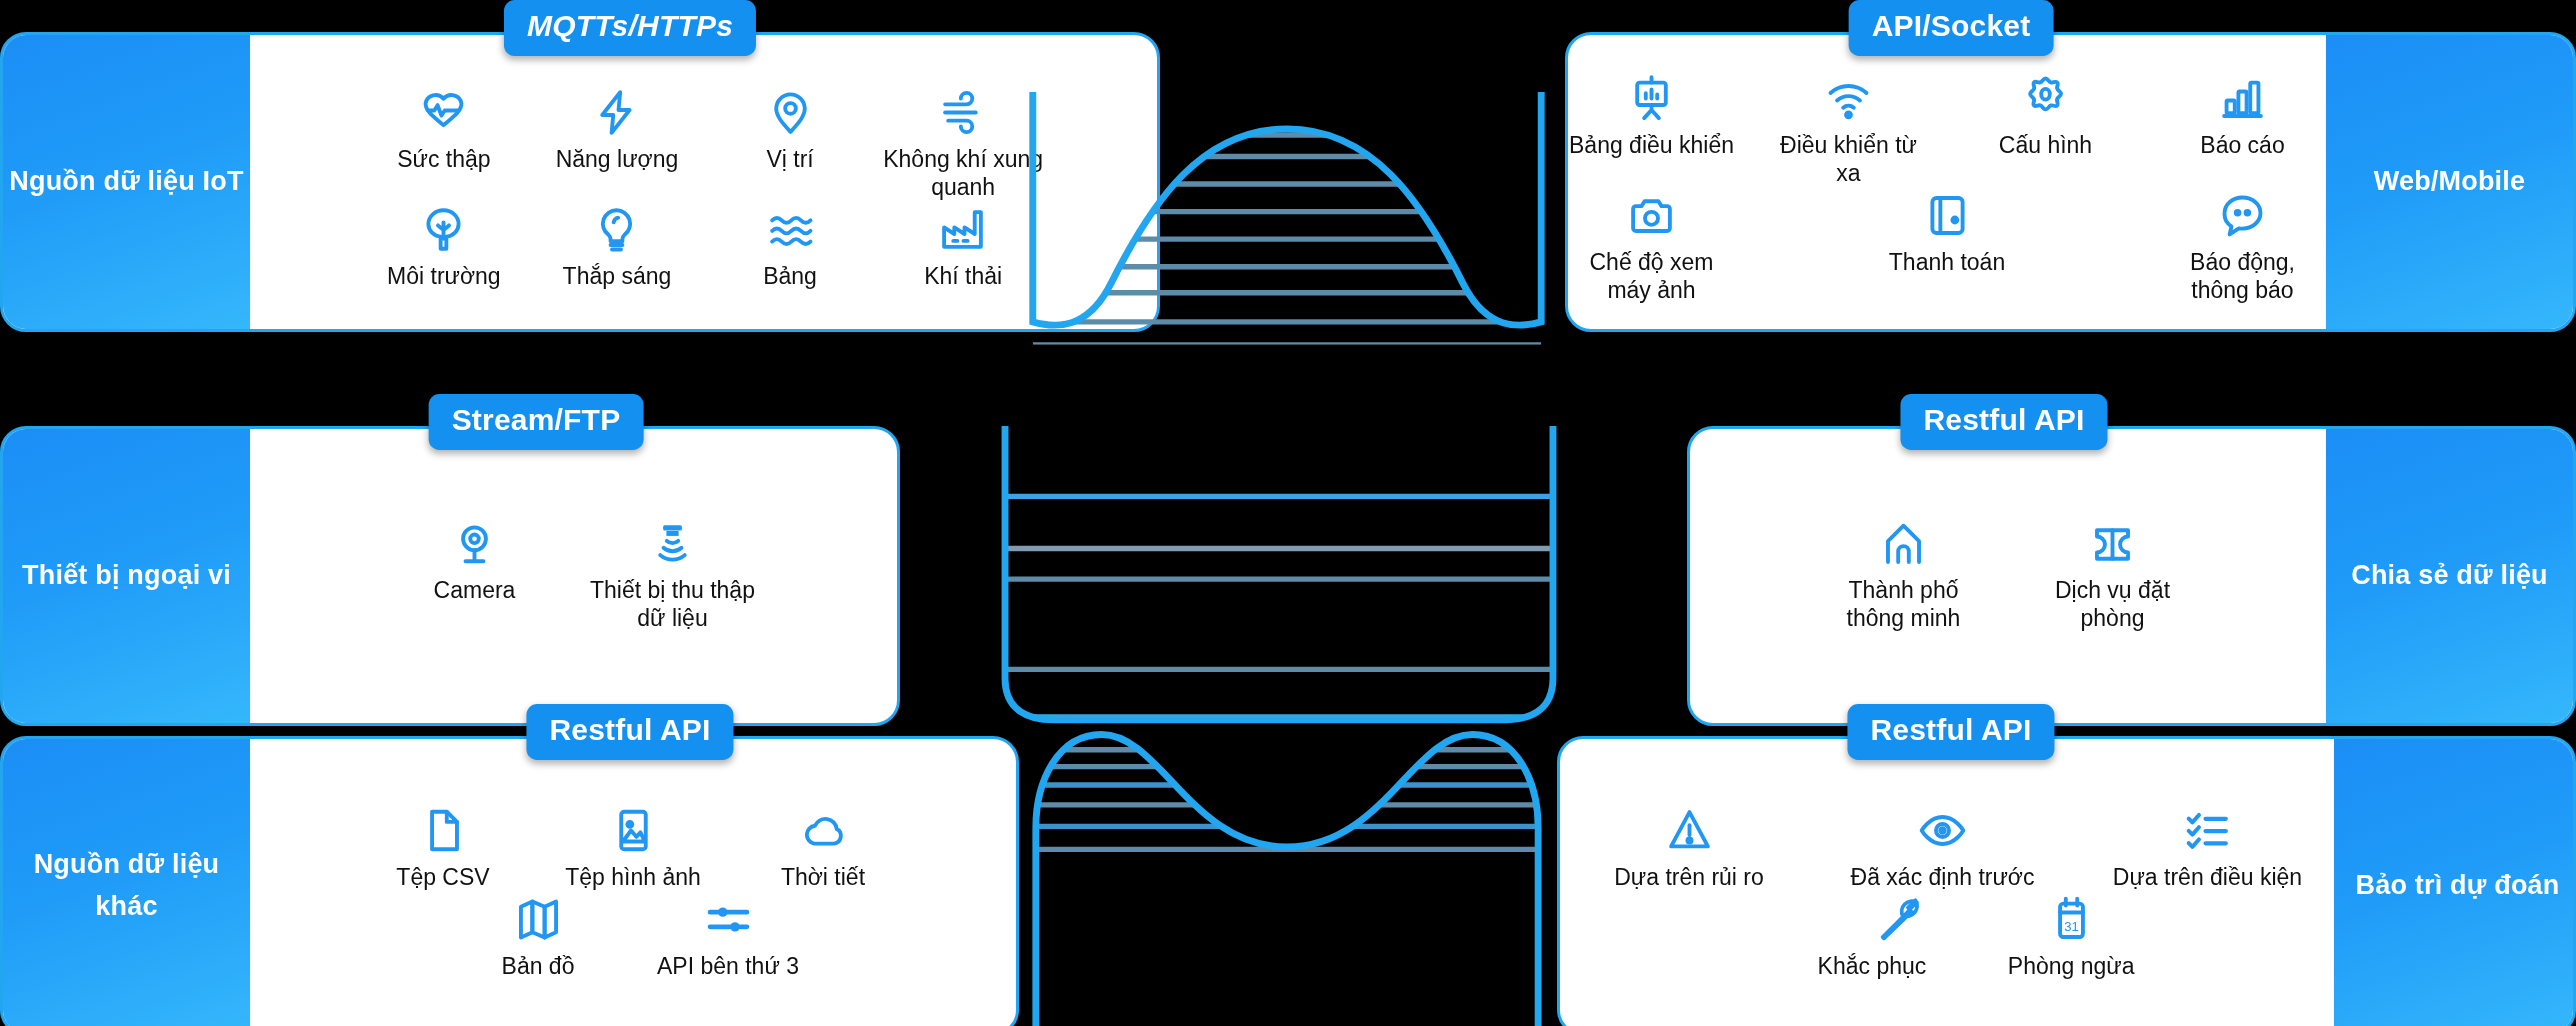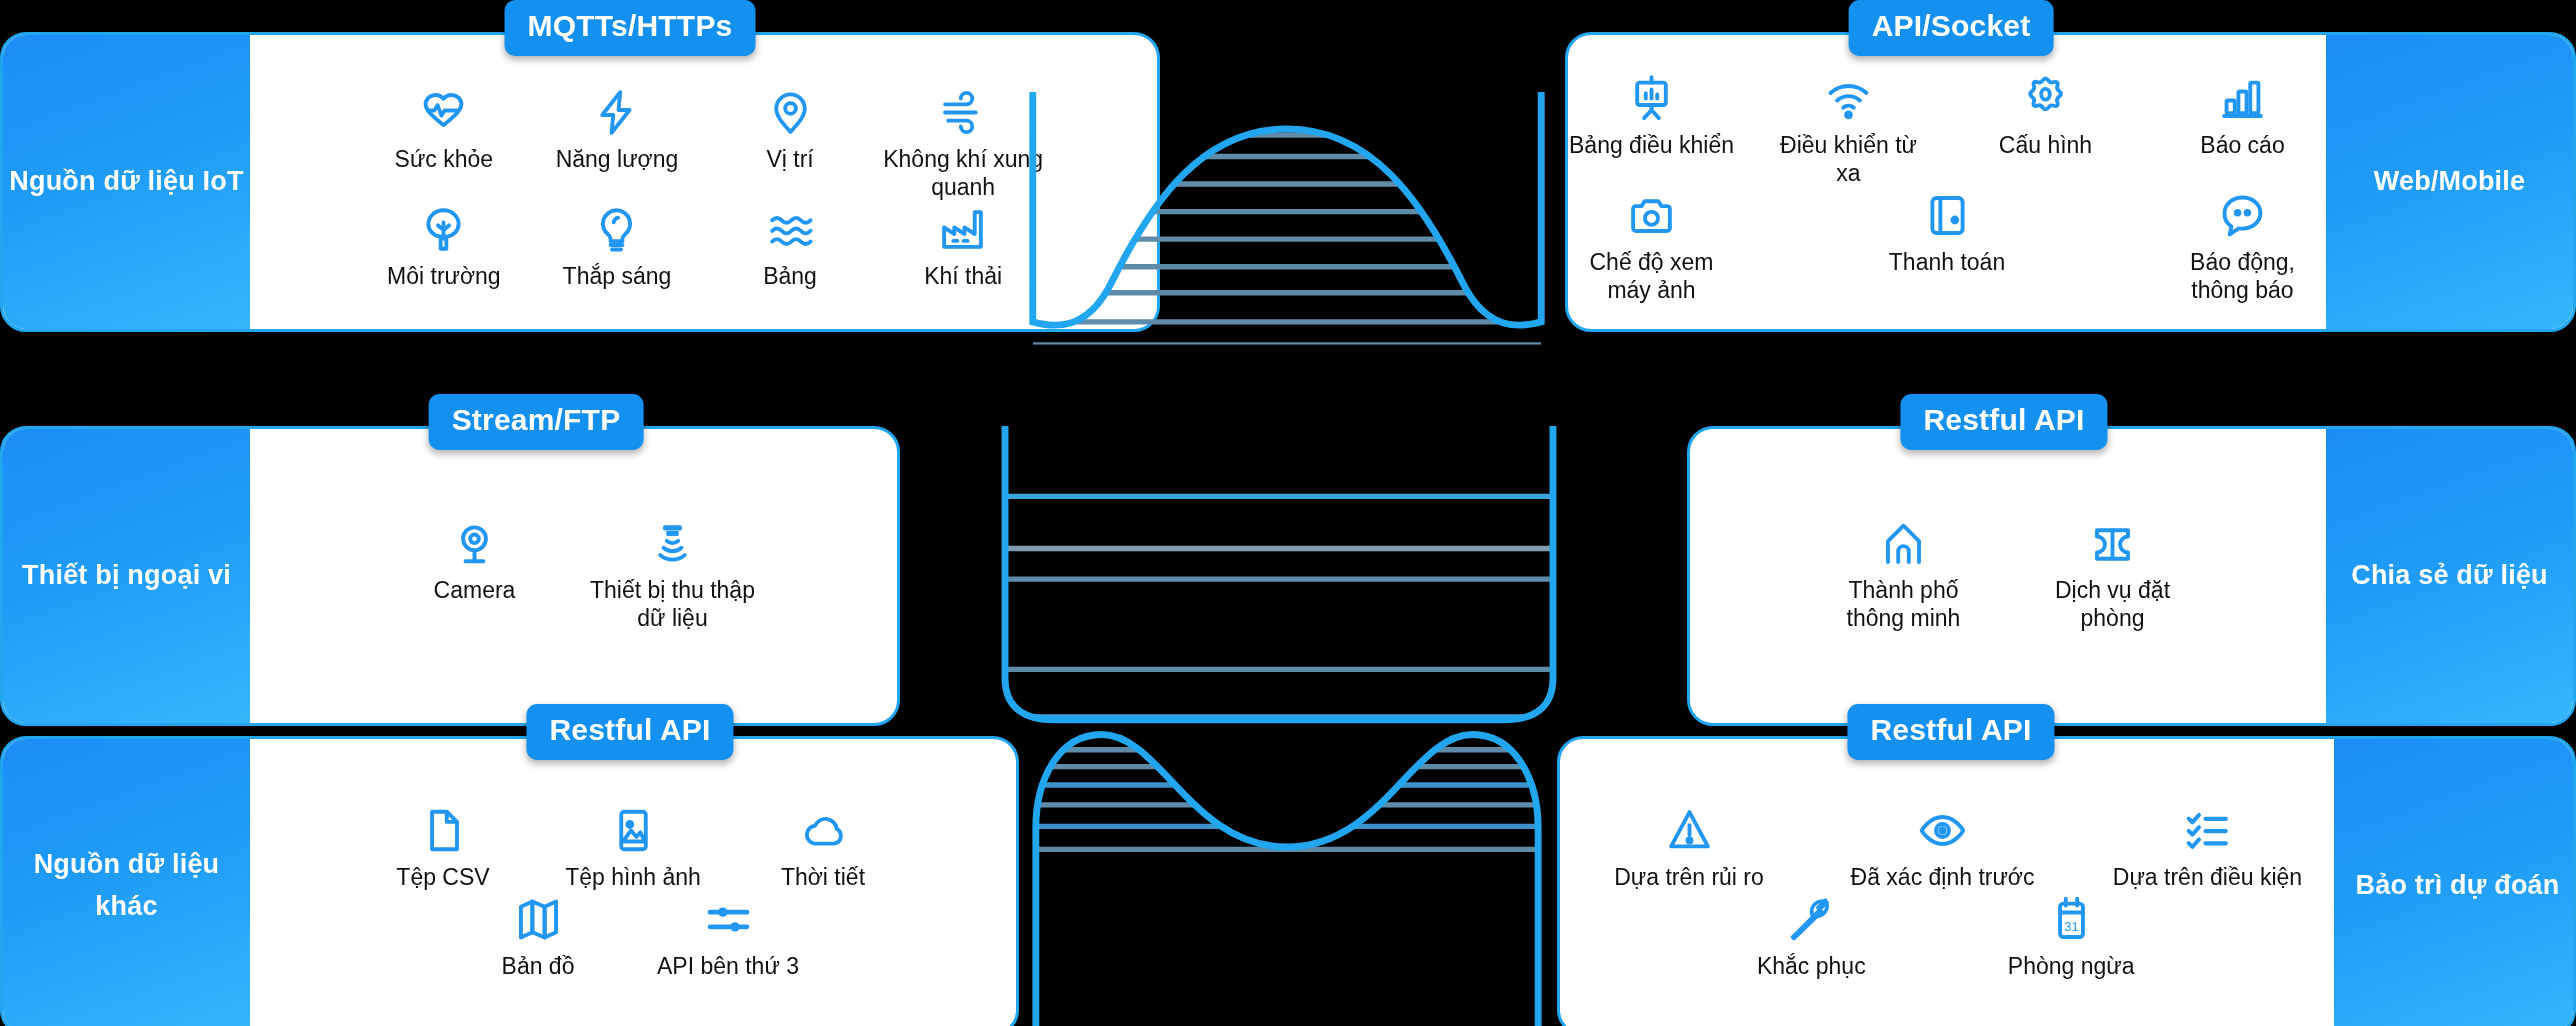--- a/index.html
+++ b/index.html
@@ -149,21 +149,21 @@
       <div class="body">
         <div class="grid">
           <div class="gr">
             <div class="cell">
               <span class="ico">
                   <svg viewBox="0 0 24 24" fill="none" stroke="#2196f3" stroke-width="1.9" stroke-linecap="round" stroke-linejoin="round">
                     <path d="M20.8 7.6a5 5 0 0 0-8.8-2.3A5 5 0 0 0 3.2 7.6c0 4.2 5.3 7.4 8.8 10.6 3.5-3.2 8.8-6.4 8.8-10.6z"></path>
                     <path d="M4.5 11h3l1.6-2.6L11 13.5l1.6-2.5h6.6"></path>
                   </svg>
                 </span>
-              <span class="lab">Sức khỏe</span>
+              <span class="lab">Sức thập</span>
             </div>
             <div class="cell">
               <span class="ico">
                   <svg viewBox="0 0 24 24" fill="none" stroke="#2196f3" stroke-width="1.9" stroke-linecap="round" stroke-linejoin="round">
                     <path d="M13.8 2 5 13.2h5.4L9.6 22l8.8-11.2H13z"></path>
                   </svg>
                 </span>
               <span class="lab">Năng lượng</span>
             </div>
             <div class="cell">
@@ -305,21 +305,21 @@
                     <circle cx="14.4" cy="10.7" r=".9" fill="#2196f3"></circle>
                   </svg>
                 </span>
               <span class="lab">Báo động, thông báo</span>
             </div>
           </div>
         </div>
       </div>
     </div>
 
-    <div class="tab" style="left:630px;top:-32px;">MQTTs/HTTPs</div>
+    <div class="tab" style="left:630px;top:-32px;font-style:italic;">MQTTs/HTTPs</div>
     <div class="tab" style="left:1951px;top:-32px;">API/Socket</div>
   </div>
 
   <div class="row" id="row2">
 
     <div class="panel left" style="width:900px;">
       <div class="endcap">Thiết bị ngoại vi</div>
       <div class="body">
         <div class="grid" style="padding-top:0;">
           <div class="gr" style="gap:31px;">
@@ -472,21 +472,21 @@
               <span class="ico">
                   <svg viewBox="0 0 24 24" fill="none" stroke="#2196f3" stroke-width="2" stroke-linecap="round" stroke-linejoin="round">
                     <path d="M2.8 6.2 4.6 8l3.2-3.6M2.8 12.2 4.6 14l3.2-3.6M2.8 18.2 4.6 20l3.2-3.6"></path>
                     <path d="M11 6.3h10M11 12.3h10M11 18.3h10"></path>
                   </svg>
                 </span>
               <span class="lab">Dựa trên điều kiện</span>
             </div>
           </div>
           <div class="gr" style="gap:18.4px;">
-            <div class="cell" style="width:230px;">
+            <div class="cell" style="width:230px;align-items:flex-end;">
               <span class="ico">
                   <svg viewBox="0 0 24 24" fill="none" stroke="#2196f3" stroke-width="1.9" stroke-linecap="round" stroke-linejoin="round">
                     <path d="M19.4 3.6 15.8 7.2l1 1-3.6 3.6L3.4 21.2l-.6-.6 9.8-9.8 3.6-3.6-1-1 3.6-3.6a5 5 0 0 1-6 7.4"></path>
                     <path d="M19.4 3.6a5 5 0 0 0-6.7 6.8"></path>
                   </svg>
                 </span>
               <span class="lab">Khắc phục</span>
             </div>
             <div class="cell" style="width:253px;">
               <span class="ico">

